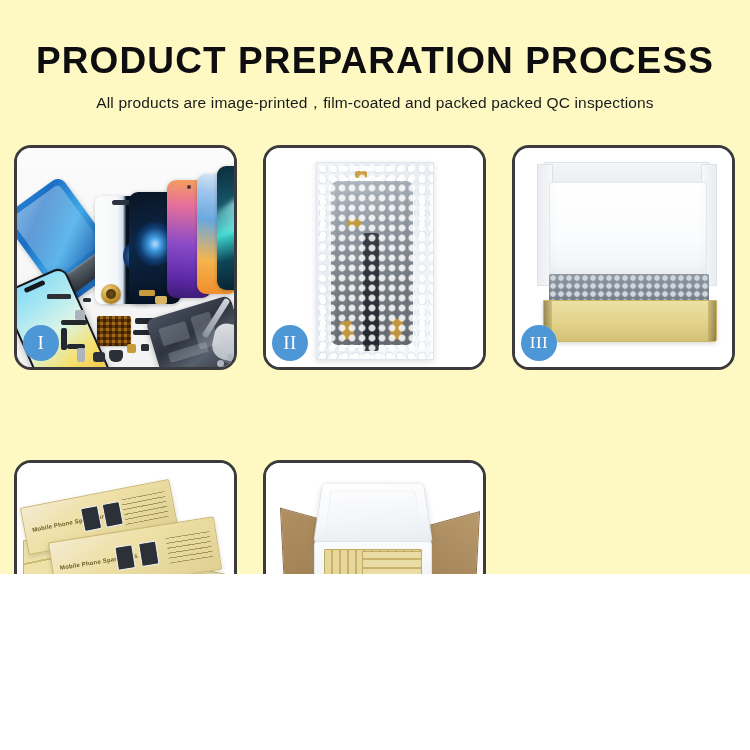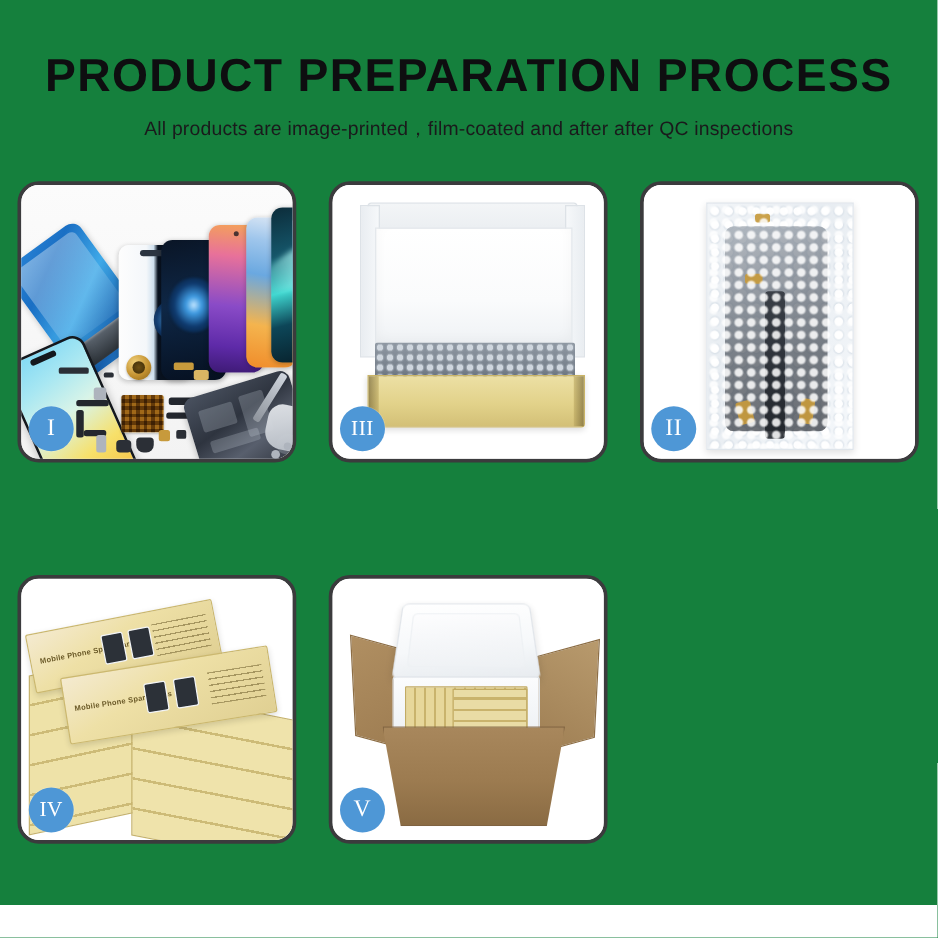--- a/index.html
+++ b/index.html
@@ -3,22 +3,22 @@
 <meta charset="utf-8">
 <style>
   html, body {
     margin: 0;
     padding: 0;
     background: #ffffff;
   }
   #page {
     position: relative;
     width: 750px;
-    height: 724px;
-    background: #15803d;
+    height: 574px;
+    background: #fef9c3;
     overflow: hidden;
     font-family: "Liberation Sans", sans-serif;
   }
 
   
   #header {
     position: absolute;
     left: 0; top: 0;
     width: 750px;
     text-align: center;
@@ -583,21 +583,21 @@
     transform: skewY(18deg);
   }
 </style>
 </head>
 <body>
 
 <div id="page">
 
   <div id="header">
     <h1 id="title">PRODUCT PREPARATION PROCESS</h1>
-    <p id="subtitle">All products are image-printed，film-coated and after after QC inspections</p>
+    <p id="subtitle">All products are image-printed，film-coated and packed packed QC inspections</p>
   </div>
 
   <div id="grid">
 
     <div class="panel">
       <div class="panel-stage">
         <div class="p1-bg"></div>
 
         <div class="p1-blue"></div>
         <div class="p1-glass">
@@ -644,49 +644,49 @@
         <div class="p1-tool"></div>
         <div class="p1-hand"></div>
         <div class="p1-part silver" style="left:200px;top:212px;width:7px;height:7px;border-radius:50%;"></div>
         <div class="p1-part silver" style="left:210px;top:206px;width:6px;height:6px;border-radius:50%;"></div>
       </div>
       <div class="badge">I</div>
     </div>
 
     <div class="panel">
       <div class="panel-stage">
-        <div class="p3-bg"></div>
-        <div class="p3-lid-back"></div>
-        <div class="p3-flap-l"></div>
-        <div class="p3-flap-r"></div>
-        <div class="p3-foam"></div>
-        <div class="p3-bubble"></div>
-        <div class="p3-tray"></div>
-      </div>
-      <div class="badge wide">III</div>
-    </div>
-
-    <div class="panel">
-      <div class="panel-stage">
         <div class="p2-bg"></div>
         <div class="p2-bag">
           <span class="p2-inner"></span>
           <span class="p2-strip"></span>
           <span class="p2-conn" style="left:38px;top:8px;width:12px;height:7px;"></span>
           <span class="p2-conn" style="left:30px;top:56px;width:14px;height:8px;"></span>
           <span class="p2-conn" style="left:24px;top:158px;width:12px;height:18px;transform:rotate(-14deg);"></span>
           <span class="p2-conn" style="left:74px;top:156px;width:11px;height:20px;transform:rotate(8deg);"></span>
           <span class="p2-overlay"></span>
         </div>
       </div>
       <div class="badge">II</div>
     </div>
 
     <div class="panel">
       <div class="panel-stage">
+        <div class="p3-bg"></div>
+        <div class="p3-lid-back"></div>
+        <div class="p3-flap-l"></div>
+        <div class="p3-flap-r"></div>
+        <div class="p3-foam"></div>
+        <div class="p3-bubble"></div>
+        <div class="p3-tray"></div>
+      </div>
+      <div class="badge wide">III</div>
+    </div>
+
+    <div class="panel">
+      <div class="panel-stage">
         <div class="p4-bg"></div>
         <div class="p4-stackL"></div>
         <div class="p4-stackR"></div>
 
         <div class="p4-lid p4-lid1">
           <span class="lid-text">Mobile Phone Spare Parts</span>
           <span class="lid-thumb" style="left:58px;"></span>
           <span class="lid-thumb" style="left:80px;"></span>
           <span class="lid-lines"></span>
         </div>

